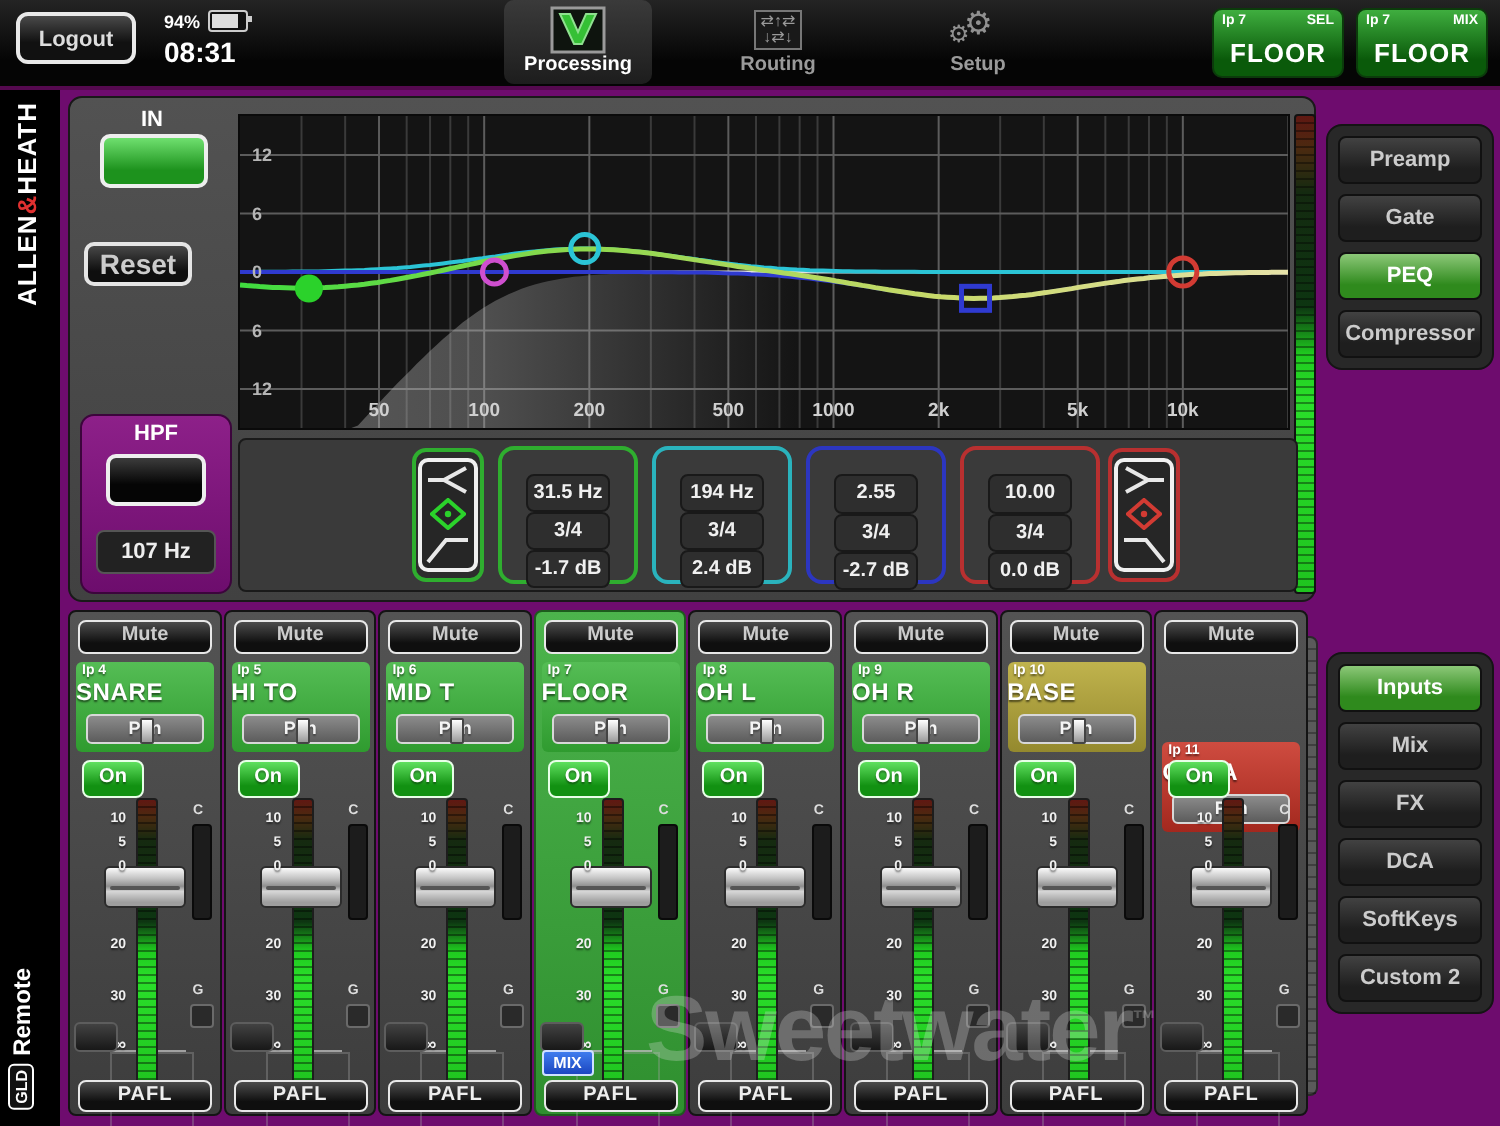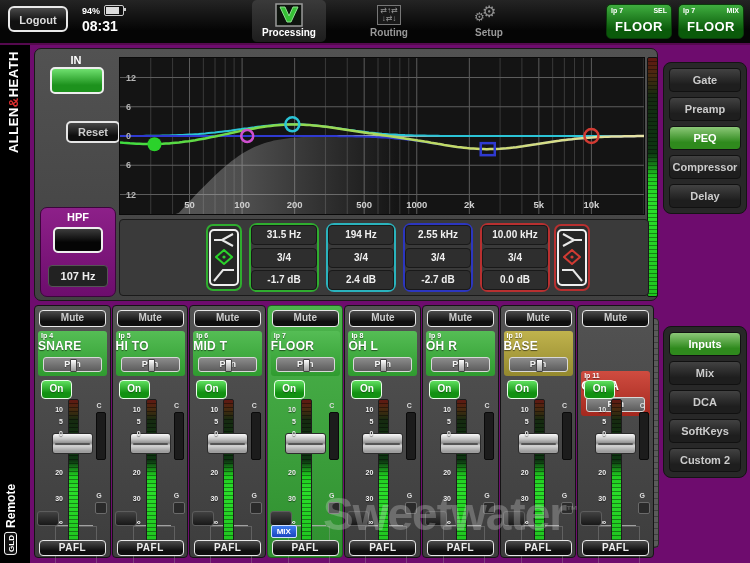--- a/index.html
+++ b/index.html
@@ -43,42 +43,42 @@
   .brand-vert .amp{color:#e03030;}
   .product-vert{position:absolute;left:4px;bottom:8px;writing-mode:vertical-rl;transform:rotate(180deg);
     font-size:12px;font-weight:bold;color:#fff;white-space:nowrap;display:flex;align-items:center;gap:4px;}
   .gld-badge{border:1px solid #fff;border-radius:3px;font-size:8px;font-weight:bold;padding:2px 1px;background:#111;color:#fff;}
   
   .eq-panel{position:absolute;left:34px;top:48px;width:624px;height:253px;background:linear-gradient(#525252,#414141);
     border:1px solid #191919;border-radius:7px;box-sizing:border-box;z-index:2;}
   .eq-in-label{position:absolute;left:10px;top:5px;width:62px;text-align:center;font-size:11px;font-weight:bold;color:#fff;}
   .in-btn{position:absolute;left:15px;top:18px;width:54px;height:27px;border-radius:5px;box-sizing:border-box;
     background:linear-gradient(#6fe06f,#1d921d 70%);border:2px solid #eee;}
-  .reset-btn{position:absolute;left:31px;top:72px;width:54px;height:22px;border-radius:5px;box-sizing:border-box;
-    background:linear-gradient(#484848,#0e0e0e 70%);border:2px solid #e5e5e5;color:#ccc;font-size:11px;font-weight:bold;
+  .reset-btn{position:absolute;left:7px;top:72px;width:54px;height:22px;border-radius:5px;box-sizing:border-box;
+    background:linear-gradient(#484848,#0e0e0e 70%);border:2px solid #e5e5e5;color:#ccc;font-size:14px;font-weight:bold;
     text-align:center;line-height:19px;}
   .hpf-block{position:absolute;left:5px;top:158px;width:76px;height:90px;border-radius:7px;
     background:linear-gradient(#8d2089,#6d0d6d);border:1px solid #3c053c;box-sizing:border-box;}
   .hpf-label{text-align:center;font-size:11px;font-weight:bold;color:#fff;margin-top:3px;}
   .hpf-btn{position:absolute;left:12px;top:19px;width:50px;height:26px;border-radius:5px;box-sizing:border-box;
     background:linear-gradient(#3c3c3c,#050505 60%);border:2px solid #eee;}
   .hpf-value{position:absolute;left:7px;top:57px;width:60px;height:22px;border-radius:4px;background:#222;
     border:1px solid #555;color:#eee;font-size:11px;font-weight:bold;text-align:center;line-height:21px;box-sizing:border-box;}
   .eq-graph{position:absolute;left:84px;top:8px;width:524px;height:156px;background:#141414;border:1px solid #0a0a0a;}
   .eq-meter{position:absolute;left:612px;top:8px;width:9px;height:238px;border-radius:2px;border:1px solid #111;
     background:linear-gradient(180deg,#601812 0%,#4a2a10 7%,#142a10 16%,#0d3511 40%,#1fca1f 50%,#2ade2a 60%,#1fc41f 100%);}
   .eq-meter::after{content:"";position:absolute;inset:0;background:repeating-linear-gradient(180deg,transparent 0 3px,rgba(0,0,0,.38) 3px 4px);}
   .param-row{position:absolute;left:84px;top:170px;width:530px;height:77px;background:#3a3a3a;
     border:1px solid #1a1a1a;border-radius:4px;box-sizing:border-box;display:flex;align-items:center;}
   .type-box{width:36px;height:67px;margin-left:4px;border-radius:7px;border:2px solid;box-sizing:border-box;
     background:#2d2d2d;display:flex;flex-direction:column;align-items:center;justify-content:space-between;padding:3px 0;}
   .type-box .inner{width:30px;height:61px;border:2px solid #f0f0f0;border-radius:5px;box-sizing:border-box;
     display:flex;flex-direction:column;align-items:center;justify-content:space-around;background:#262626;}
   .band-box{width:70px;height:69px;margin-left:7px;border-radius:8px;border:2px solid;box-sizing:border-box;
-    display:flex;flex-direction:column;justify-content:space-between;padding:0;}
+    display:flex;flex-direction:column;justify-content:space-between;padding:12px;}
   .band-cell{height:18px;background:#2e2e2e;border:1px solid #191919;border-radius:4px;color:#f0f0f0;
     font-size:10px;font-weight:bold;text-align:center;line-height:17px;}
   #band1-type{margin-left:86px;}
   
   .side-stack{position:absolute;left:663px;width:84px;background:#282828;border:1px solid #141414;border-radius:8px;
     padding:5px;box-sizing:border-box;z-index:3;}
   .side-stack .stab{height:24px;border-radius:4px;margin-bottom:5px;background:linear-gradient(#424242,#1e1e1e 70%);
     border:1px solid #111;color:#ccc;font-size:11px;font-weight:bold;text-align:center;line-height:23px;box-sizing:border-box;}
   .side-stack .stab:last-child{margin-bottom:0;}
   .side-stack .stab.active{background:linear-gradient(#8cc878,#2f8a1d 70%);color:#fff;}
@@ -324,30 +324,30 @@
           </svg>
         <svg width="24" height="16" viewBox="0 0 24 16">
             <path d="M2,3 h11 L22,14" stroke="#e8e8e8" stroke-width="2" fill="none"></path>
           </svg>
       </div>
     </div>
   </div>
 </div>
 
 <div class="side-stack" id="proc-stack" style="top:62px;">
+    <div class="stab">Preamp</div>
     <div class="stab">Gate</div>
-    <div class="stab">Preamp</div>
     <div class="stab active">PEQ</div>
     <div class="stab">Compressor</div>
-    <div class="stab">Delay</div>
   </div>
 <div class="scroll-strip"></div>
 <div class="side-stack" id="bank-stack" style="top:326px;">
     <div class="stab active">Inputs</div>
     <div class="stab">Mix</div>
+    <div class="stab">FX</div>
     <div class="stab">DCA</div>
     <div class="stab">SoftKeys</div>
     <div class="stab">Custom 2</div>
   </div>
 
 <div class="strips" id="strips">
     <div class="strip">
     <div class="mute-btn">Mute</div>
     <div class="plate c-green">
       <span class="ip">Ip 4</span>

